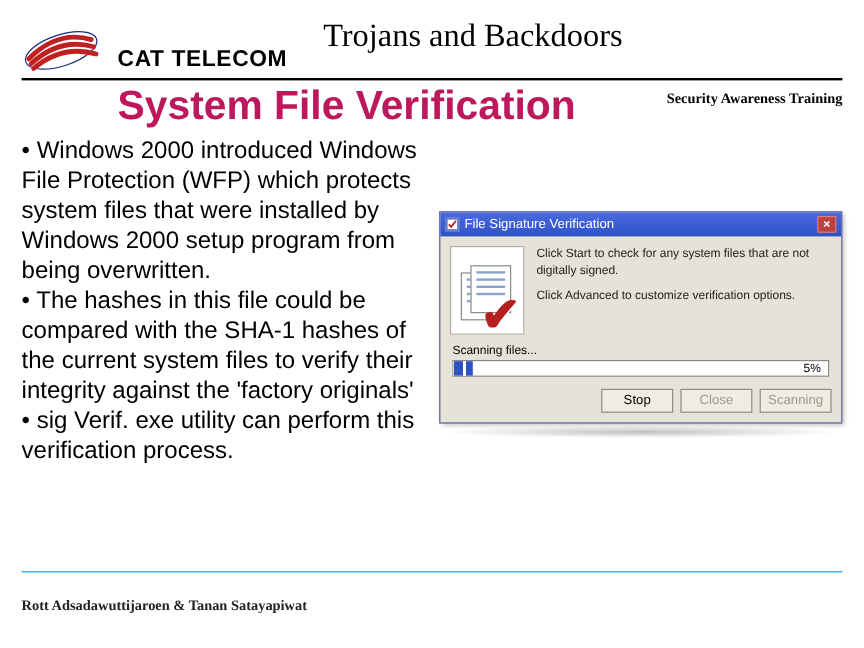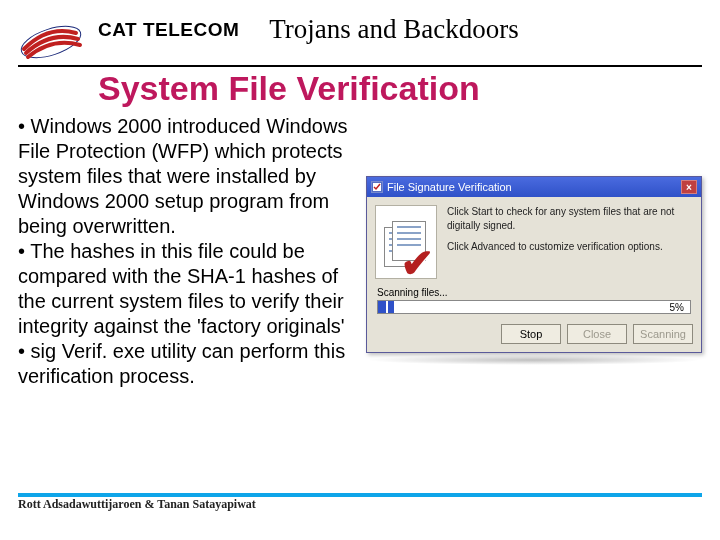--- a/index.html
+++ b/index.html
@@ -1,21 +1,21 @@
 <!DOCTYPE html>
 <html><head>
 <meta charset="utf-8">
 <style>
   * { margin: 0; padding: 0; box-sizing: border-box; }
   html, body { width: 720px; height: 540px; font-family: Arial, Helvetica, sans-serif; background: #fff; color: #000; }
   .slide { width: 720px; height: 540px; position: relative; padding: 14px 18px 0 18px; }
 
   
   .hdr { display: flex; align-items: flex-end; border-bottom: 2px solid #000; padding-bottom: 0; }
-  .logo-box { display: flex; }
+  .logo-box { display: flex; align-items: flex-end; }
   .logo-ellipse { width: 66px; height: 46px; position: relative; }
   .logo-ellipse svg { width: 100%; height: 100%; }
   .brand { font-family: Arial, Helvetica, sans-serif; font-weight: 900; font-size: 19px; letter-spacing: 0.5px; margin-left: 14px; margin-right: 30px; padding-bottom: 4px; white-space: nowrap; }
   .topic { flex: 1; font-family: "Times New Roman", Times, serif; font-size: 27px; font-weight: 400; padding-bottom: 20px; }
   .title-row { position: relative; }
   .title { font-family: Arial, Helvetica, sans-serif; font-size: 34px; font-weight: 700; color: #be185d; margin-left: 80px; margin-top: 2px; }
   .corner-note { position: absolute; right: 0; top: 6px; font-family: "Times New Roman", Times, serif; font-size: 12px; font-weight: 700; }
 
   
   .body { display: flex; margin-top: 6px; }
@@ -42,21 +42,21 @@
   .scan-row { padding: 2px 10px 2px 10px; }
   .progress { height: 14px; border: 1px solid #888; background: #fff; position: relative; margin: 2px 0 2px 0; }
   .progress .bar { position: absolute; left: 0; top: 0; bottom: 0; background: repeating-linear-gradient(90deg,#2f51c8 0 8px,#fff 8px 10px); }
   .progress .pct { position: absolute; right: 6px; top: 0; font-size: 10px; line-height: 14px; }
   .btn-row { display: flex; justify-content: flex-end; gap: 6px; padding: 6px 8px 8px 8px; }
   .btn { min-width: 60px; height: 20px; background: #efece1; border: 1px solid #8d8a7e; font-size: 11px; display: inline-flex; align-items: center; justify-content: center; }
   .btn.disabled { color: #9c998d; }
   .shadow-img { width: 100%; height: 10px; background: radial-gradient(ellipse at center, rgba(0,0,0,.25), transparent 70%); margin-top: 2px; }
 
   
-  .foot { position: absolute; left: 18px; right: 18px; bottom: 28px; border-top: 4px solid #0ea5e9; padding-top: 0; font-family: "Times New Roman", Times, serif; font-size: 12px; font-weight: 700; color: #222; }
+  .foot { position: absolute; left: 18px; right: 18px; bottom: 28px; border-top: 1px solid #0ea5e9; padding-top: 20px; font-family: "Times New Roman", Times, serif; font-size: 12px; font-weight: 700; color: #222; }
 </style>
 </head>
 <body>
 
 <div class="slide">
 
   <div class="hdr">
     <div class="logo-box">
       <div class="logo-ellipse">
         <svg viewBox="0 0 66 46">
@@ -66,20 +66,21 @@
           <path d="M10 38 Q34 18 62 26" fill="none" stroke="#c02020" stroke-width="4" stroke-linecap="round"></path>
         </svg>
       </div>
       <div class="brand">CAT TELECOM</div>
     </div>
     <div class="topic">Trojans and Backdoors</div>
   </div>
 
   <div class="title-row">
     <div class="title">System File Verification</div>
+    <div class="corner-note">Security Awareness Training</div>
   </div>
 
   <div class="body">
     <div class="bullets">
       <p>• Windows 2000 introduced Windows File Protection (WFP) which protects system files that were installed by Windows 2000 setup  program from being overwritten.</p>
       <p>• The hashes in this file could be compared with the SHA-1 hashes of the current system files to verify their integrity against the 'factory originals'</p>
       <p>• sig Verif. exe utility can perform this verification process.</p>
     </div>
 
     <div class="shot-wrap">

